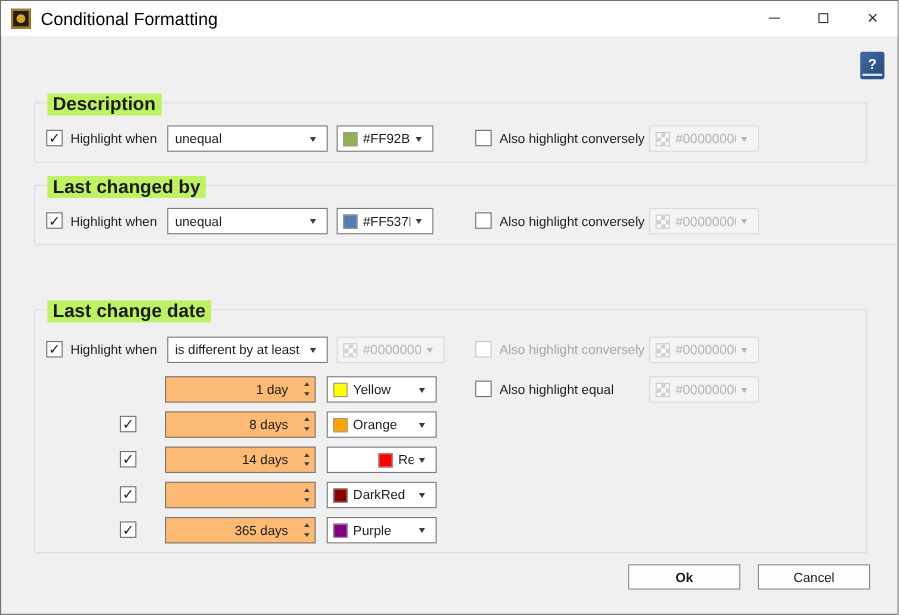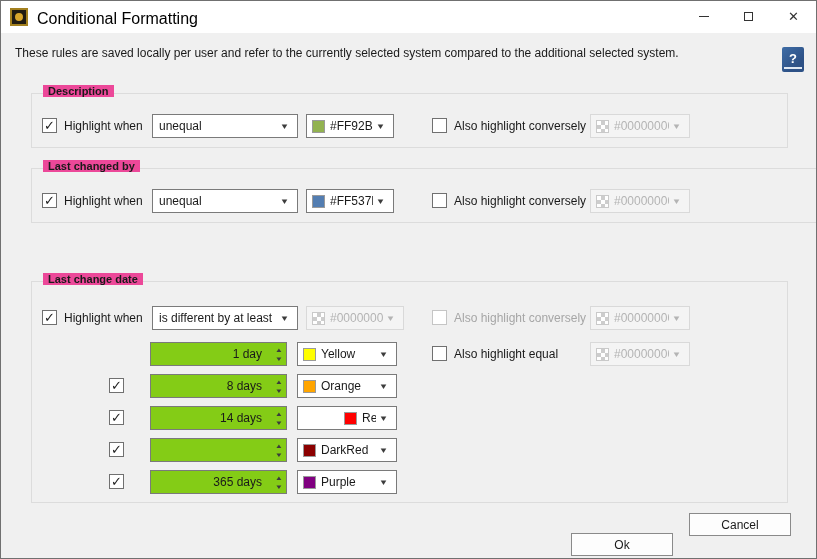--- a/index.html
+++ b/index.html
@@ -26,22 +26,22 @@
   .help-btn{
     position:absolute; left:781px; top:46px; width:22px; height:25px;
     background:linear-gradient(135deg,#3f6da6 0%,#2d5186 70%); border-radius:2px;
     display:flex; align-items:center; justify-content:center; cursor:pointer;
   }
   .help-btn::after{ content:""; position:absolute; left:2px; right:2px; bottom:3px; height:2px; background:#dfe8f3; }
   .help-q{ color:#fff; font-size:13px; font-weight:bold; margin-top:-3px; }
   
   .group{ position:absolute; border:1px solid #dcdcdc; }
   .group-label{
-    position:absolute; top:-9px; left:11px; background:#ec4899; padding:0 5px;
-    font-size:11px; font-weight:bold; color:#1a1a1a; white-space:nowrap;
+    position:absolute; top:-9px; left:11px; background:#bef264; padding:0 5px;
+    font-size:17px; font-weight:bold; color:#1a1a1a; white-space:nowrap;
   }
   .g1{ left:30px; top:92px;  width:757px; height:55px; }
   .g2{ left:30px; top:167px; width:817px; height:55px; }
   .g3{ left:30px; top:242px; width:757px; height:222px;margin-top:38px; }
   
   .cb{
     position:absolute; width:15px; height:15px; background:#fff; border:1px solid #707070;
     display:flex; align-items:center; justify-content:center; cursor:pointer;
   }
   .cb .mark{ font-size:13px; line-height:13px; color:#212121; margin-top:-1px; }
@@ -61,21 +61,21 @@
   .combo.dis{ background:#f4f4f4; border-color:#d9d9d9; }
   .combo.dis .combo-text, .combo.dis .combo-arrow{ color:#b4b4b4; }
   .combo.dis .swatch{ border-color:#c9c9c9; }
   .checker{
     background-color:#fff;
     background-image:linear-gradient(45deg,#cdcdcd 25%,transparent 25%,transparent 75%,#cdcdcd 75%),
                      linear-gradient(45deg,#cdcdcd 25%,transparent 25%,transparent 75%,#cdcdcd 75%);
     background-size:8px 8px; background-position:0 0,4px 4px;
   }
   .spin{
-    position:absolute; height:24px; background:#84cc16; border:1px solid #7a7a7a;
+    position:absolute; height:24px; background:#fdba74; border:1px solid #7a7a7a;
     display:flex; align-items:center;
   }
   .spin-text{ flex:1; text-align:right; font-size:12px; color:#1a1a1a; padding-right:24px; }
   .spin-btns{ position:absolute; right:4px; top:4px; display:flex; flex-direction:column; gap:3px; cursor:pointer; }
   .spin-btns span{ font-size:6px; line-height:6px; color:#3c3c3c; transform:scaleX(1.4); }
   
   .btn{
     position:absolute; width:102px; height:23px; background:#fdfdfd; border:1px solid #8a8a8a;
     font-size:12px; color:#1a1a1a; display:flex; align-items:center; justify-content:center; cursor:pointer;
   }
@@ -96,21 +96,20 @@
         </div>
       <div class="winbtn">
           <span class="glyph-max"></span>
         </div>
       <div class="winbtn">
           <span class="glyph-close">✕</span>
         </div>
     </div>
   </div>
 
-  <div class="intro">These rules are saved locally per user and refer to the currently selected system compared to the additional selected system.</div>
   <div class="help-btn">
     <span class="help-q">?</span>
   </div>
 
   <div class="group g1">
     <span class="group-label">Description</span>
     <span class="cb" style="left:10px; top:24px;">
       <span class="mark">✓</span>
     </span>
     <span class="lbl" style="left:32px; top:25px;">Highlight when</span>
@@ -257,20 +256,20 @@
         <span>▼</span>
       </span>
     </div>
     <div class="combo" style="left:265px; top:188px; width:100px;">
       <span class="swatch" style="background-color: rgb(128, 0, 128);"></span>
       <span class="combo-text">Purple</span>
       <span class="combo-arrow">▼</span>
     </div>
   </div>
 
-  <div class="btn" style="left:570px; top:532px;">
+  <div class="btn" style="left:570px; top:512px;font-weight:bold;">
     <span>Ok</span>
   </div>
   <div class="btn" style="left:688px; top:512px;text-align:right;">
     <span>Cancel</span>
   </div>
 
 </div>
 
 </body></html>

